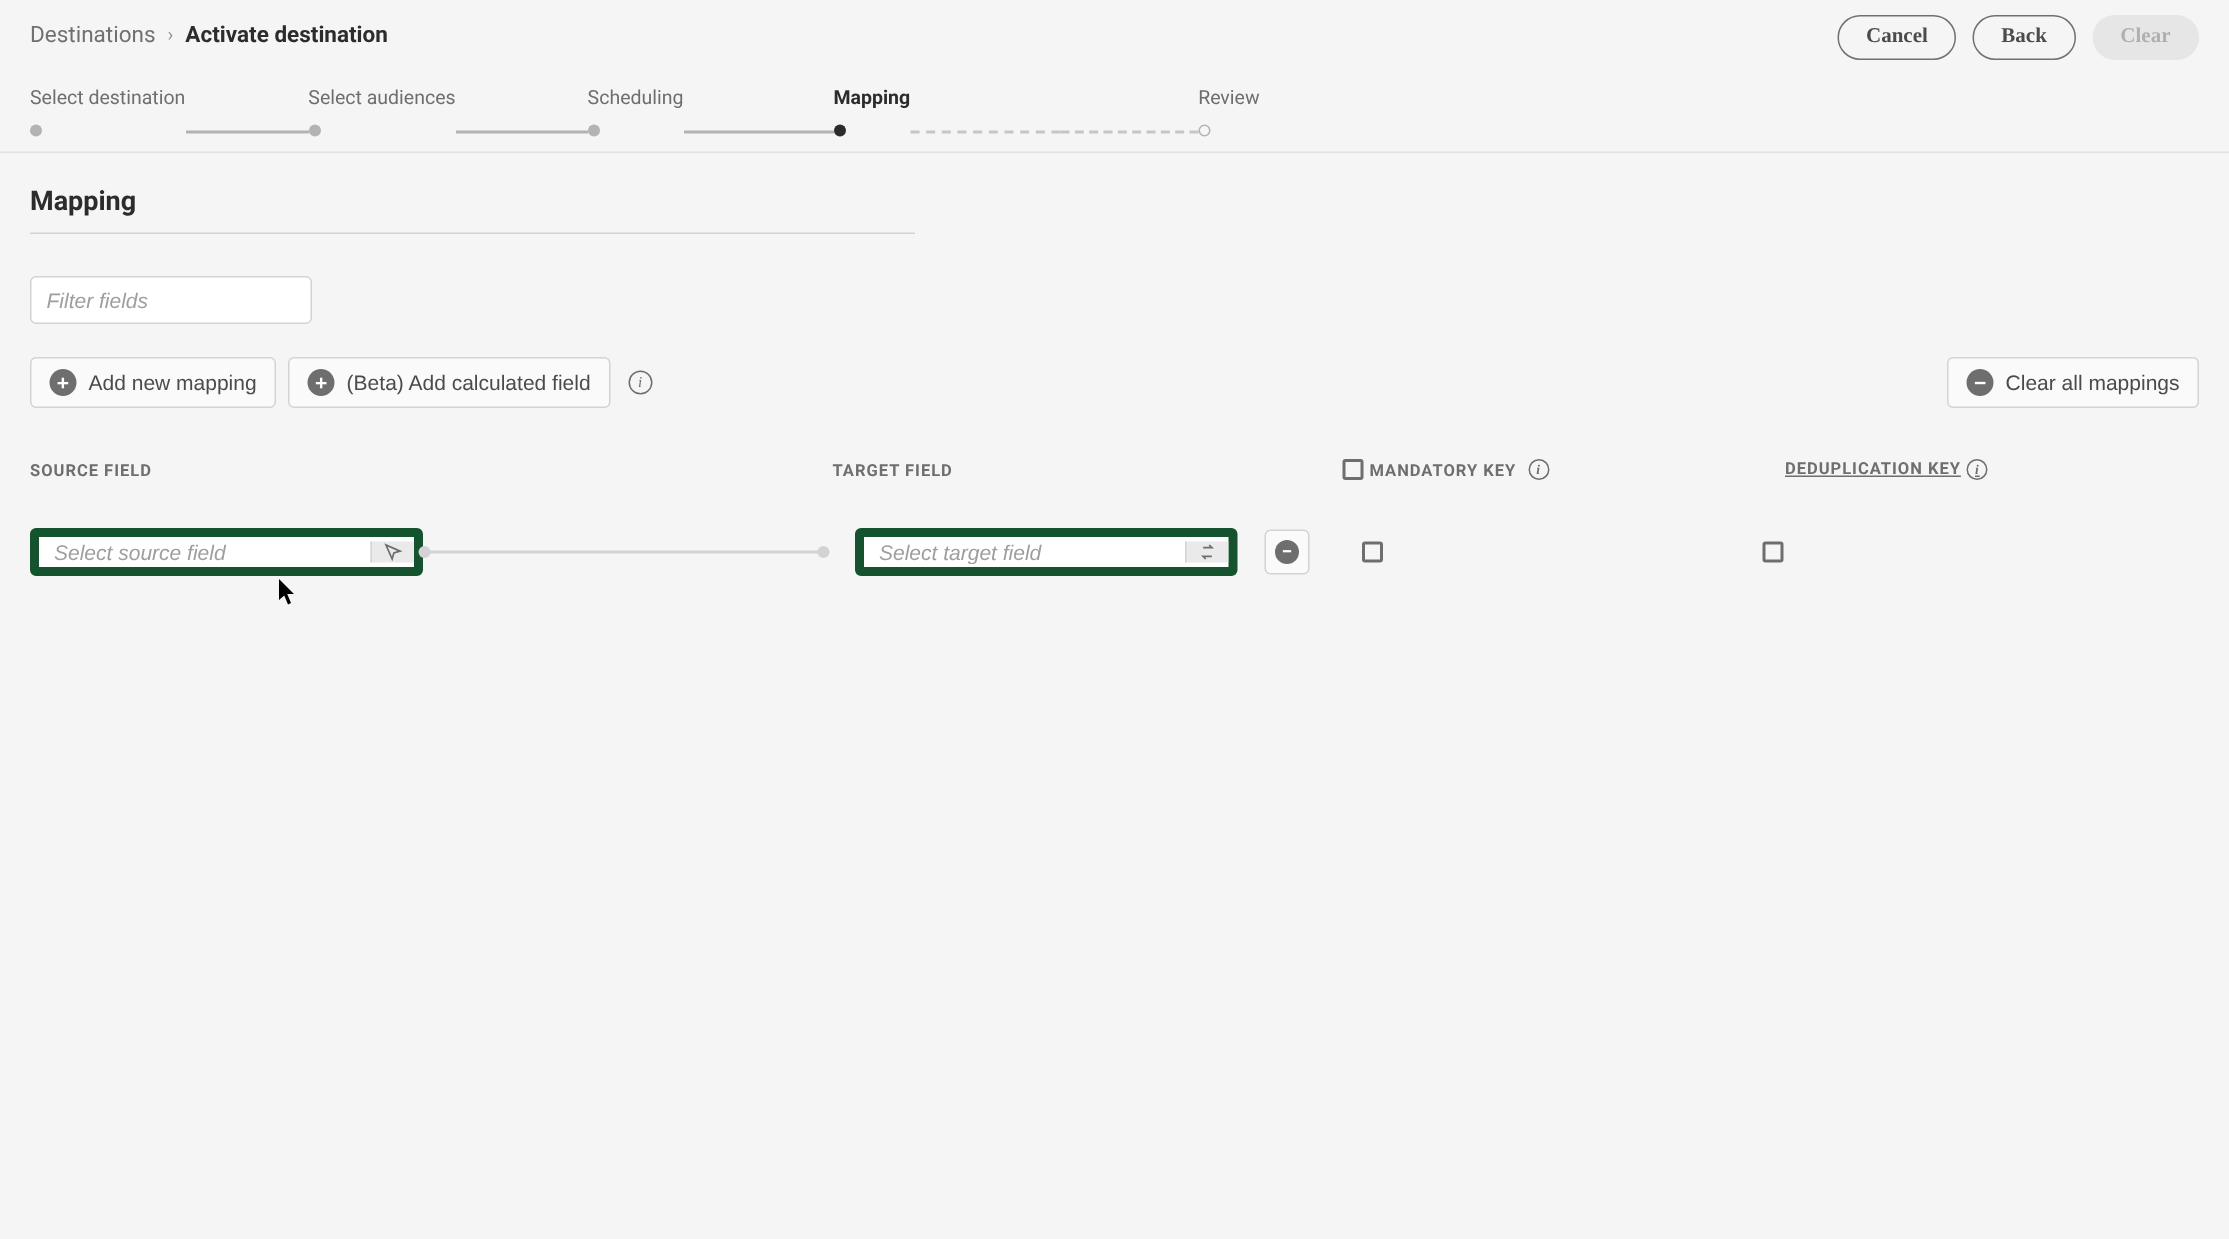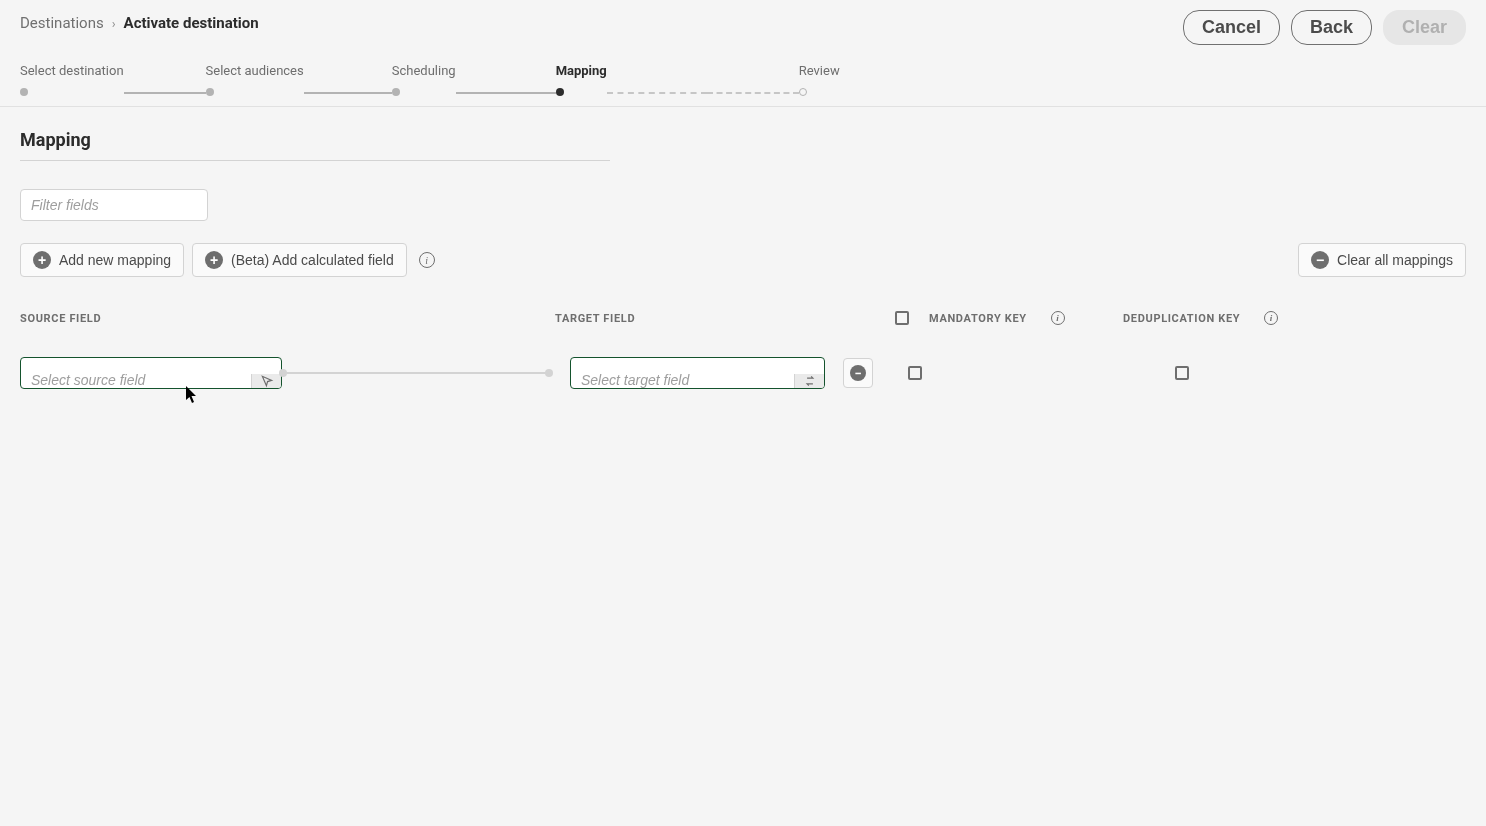--- a/index.html
+++ b/index.html
@@ -25,24 +25,25 @@
     color: #707070;
   }
   .breadcrumb .chevron { color: #909090; font-size: 13px; }
   .breadcrumb .current { color: #2c2c2c; font-weight: 700; text-align: center; }
   .actions { display: flex; gap: 11px; margin-top: -4px; }
   .btn {
     border: 1.5px solid #707070;
     background: transparent;
     border-radius: 16px;
     padding: 6px 18px;
-    font-size: 18px;
+    font-size: 14px;
     font-weight: 700;
     color: #4b4b4b;
     cursor: pointer;
+    font-family: Liberation Serif, serif;
   }
   .btn.disabled {
     border-color: transparent;
     background: #e6e6e6;
     color: #b0b0b0;
     cursor: default;
   }
   .stepper {
     display: flex;
     align-items: center;
@@ -154,39 +155,39 @@
   .col-headers {
     display: flex;
     align-items: center;
     font-size: 11px;
     letter-spacing: 0.06em;
     color: #6e6e6e;
     font-weight: 700;
   }
   .col-source { width: 535px; }
   .col-target { width: 340px; }
-  .col-mandatory { width: 228px; display: flex; align-items: center; gap: 20px; text-align: right; }
-  .col-dedup { display: flex; align-items: flex-end; gap: 20px; }
+  .col-mandatory { width: 295px; display: flex; align-items: center; gap: 4px; text-align: right; }
+  .col-dedup { display: flex; align-items: flex-start; gap: 0; text-decoration: underline; }
   .checkbox {
     width: 14px; height: 14px;
     border: 2px solid #6e6e6e;
     border-radius: 2px;
     display: inline-block;
   }
   .row {
     display: flex;
     align-items: center;
     margin-top: 32px;
     position: relative;
   }
   .field-input-wrap {
     display: flex;
-    align-items: flex-end;
+    align-items: center;
     height: 32px;
-    border: 1px solid #14532d;
+    border: 6px solid #14532d;
     border-radius: 4px;
     background: #fff;
     overflow: hidden;
   }
   .field-input {
     border: none;
     padding: 0 10px;
     font-size: 14px;
     font-style: italic;
     background: transparent;

